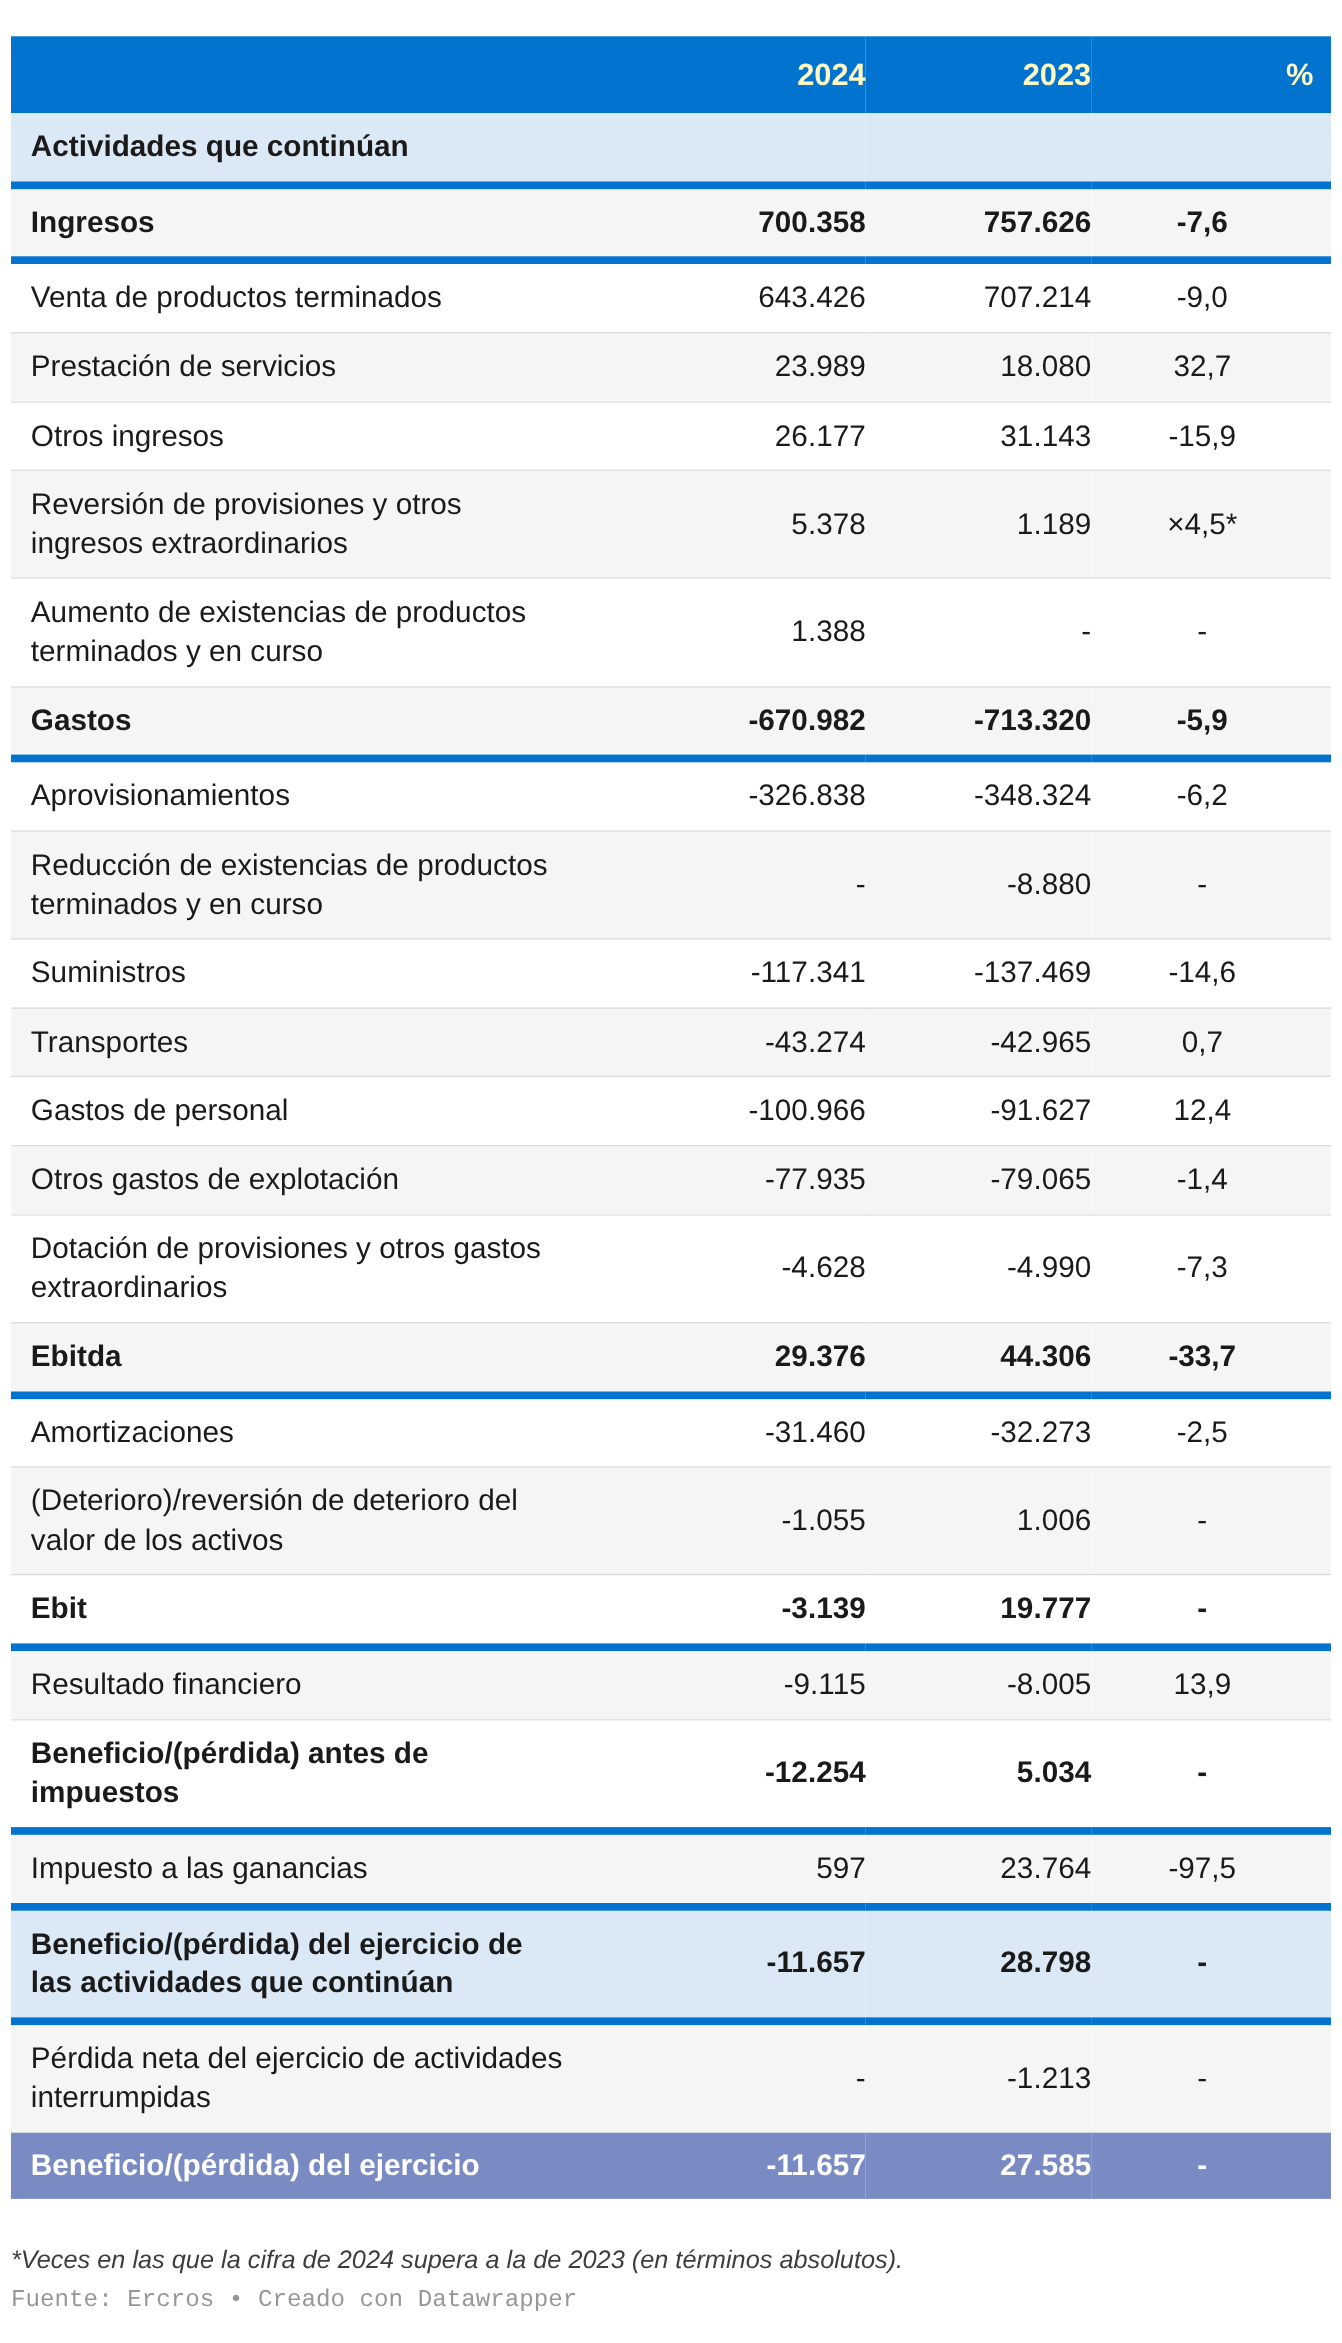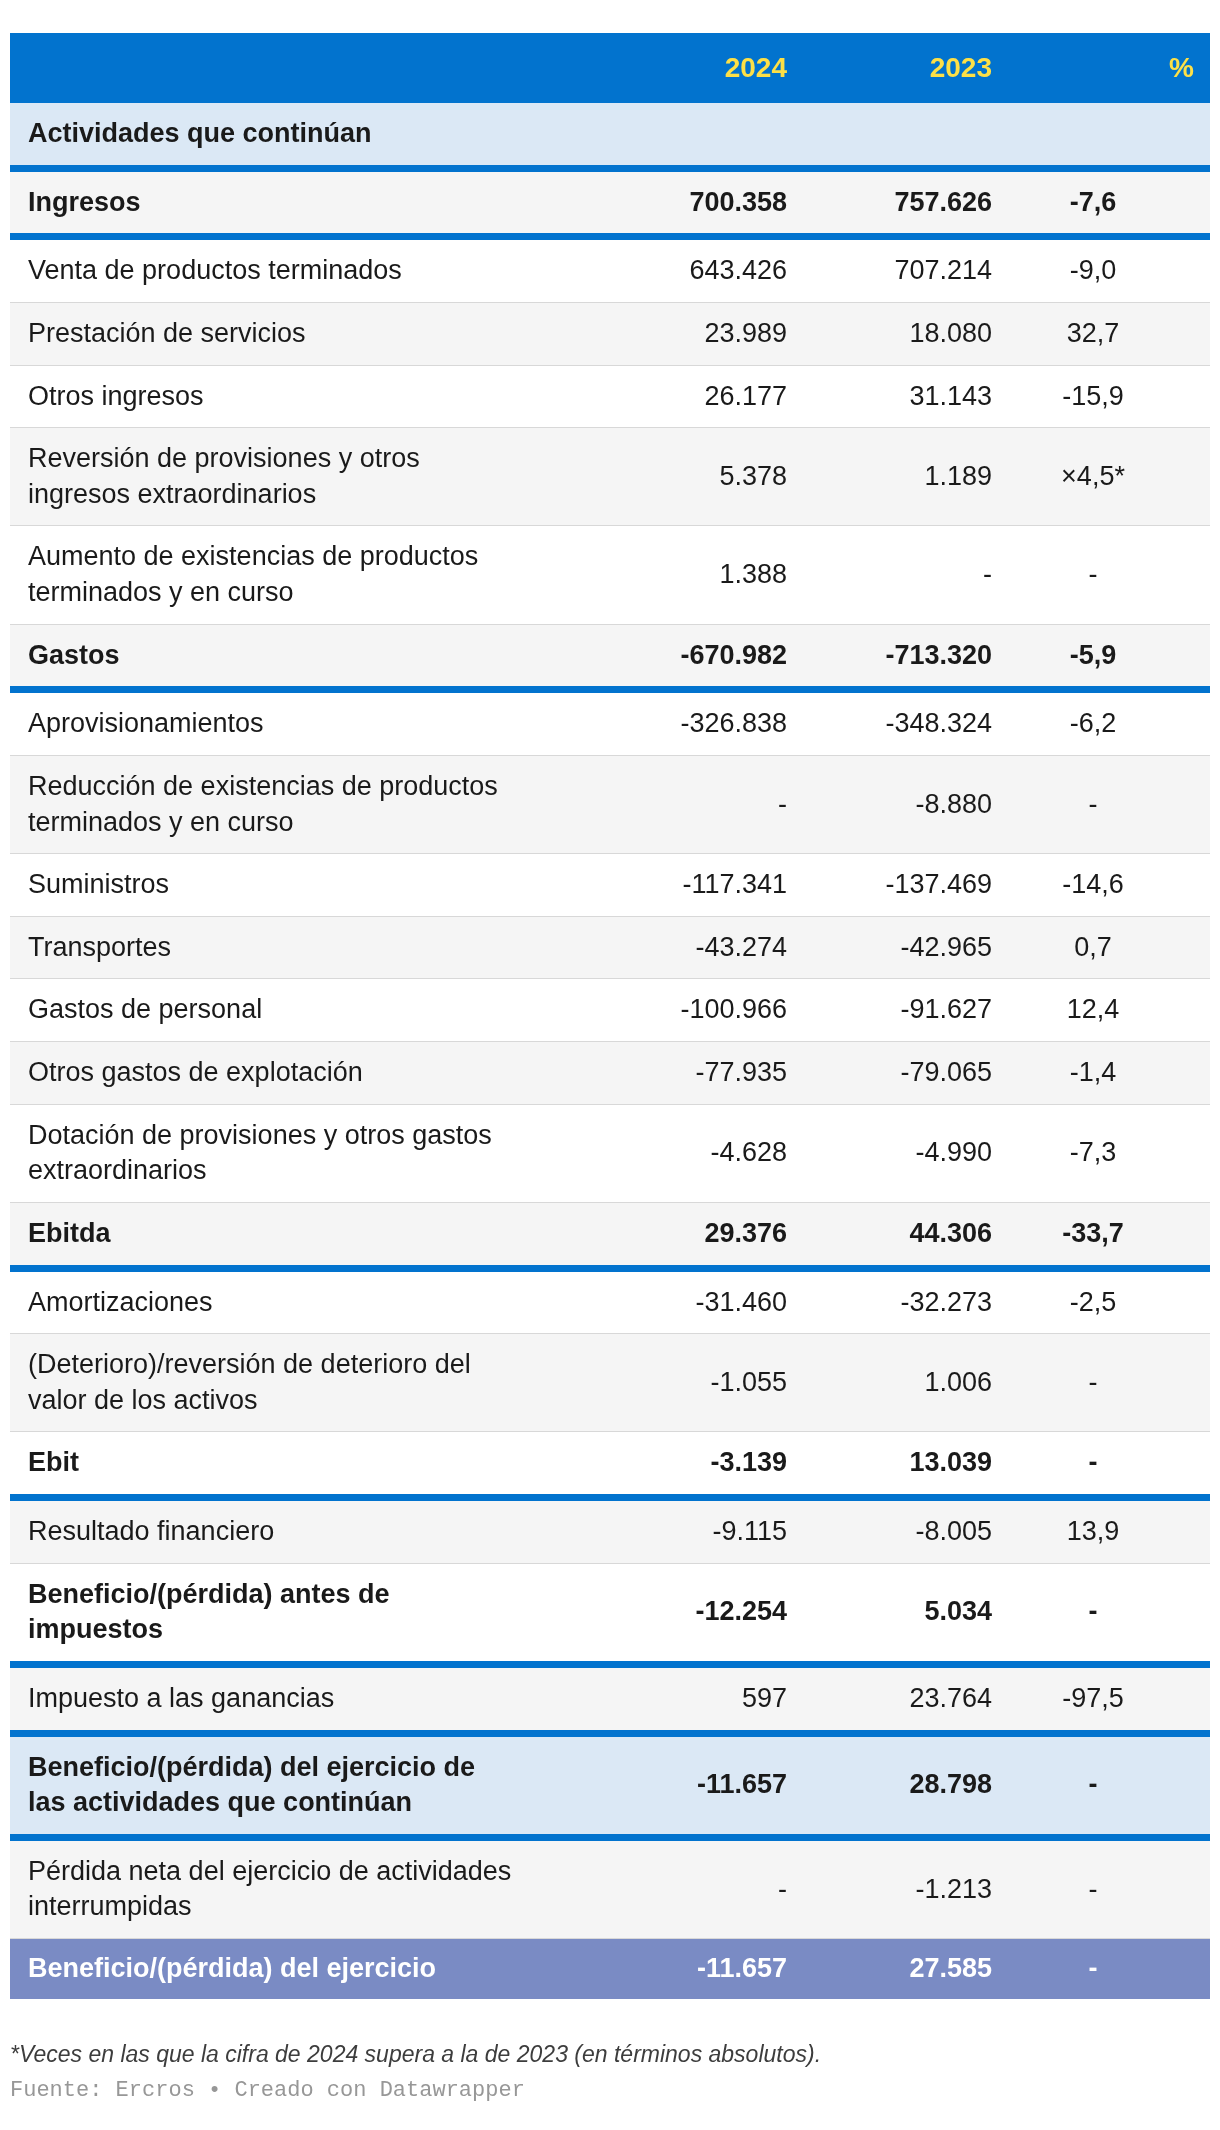--- a/index.html
+++ b/index.html
@@ -25,21 +25,21 @@
     width:1200px;
     margin:0 10px;
     font-size:27px;
   }
   col.c-label{width:520px;}
   col.c-2024{width:257px;}
   col.c-2023{width:205px;}
   col.c-pct{width:218px;}
   thead th{
     background:var(--blue);
-    color:#fde047;
+    color:#fef9c3;
     font-weight:bold;
     font-size:28px;
     height:70px;
     text-align:right;
     vertical-align:middle;
     padding:0;
   }
   thead th.label{text-align:left;padding-left:18px;}
   thead th.pct{padding-right:16px;}
   tbody td{
@@ -208,21 +208,21 @@
   </tr>
         <tr class="shade-gray">
     <td class="label">(Deterioro)/reversión de deterioro del valor de los activos</td>
     <td class="num">-1.055</td>
     <td class="num">1.006</td>
     <td class="num pct">-</td>
   </tr>
         <tr class="shade-white bold rule">
     <td class="label">Ebit</td>
     <td class="num">-3.139</td>
-    <td class="num">13.039</td>
+    <td class="num">19.777</td>
     <td class="num pct">-</td>
   </tr>
         <tr class="shade-gray">
     <td class="label">Resultado financiero</td>
     <td class="num">-9.115</td>
     <td class="num">-8.005</td>
     <td class="num pct">13,9</td>
   </tr>
         <tr class="shade-white bold rule">
     <td class="label">Beneficio/(pérdida) antes de impuestos</td>

